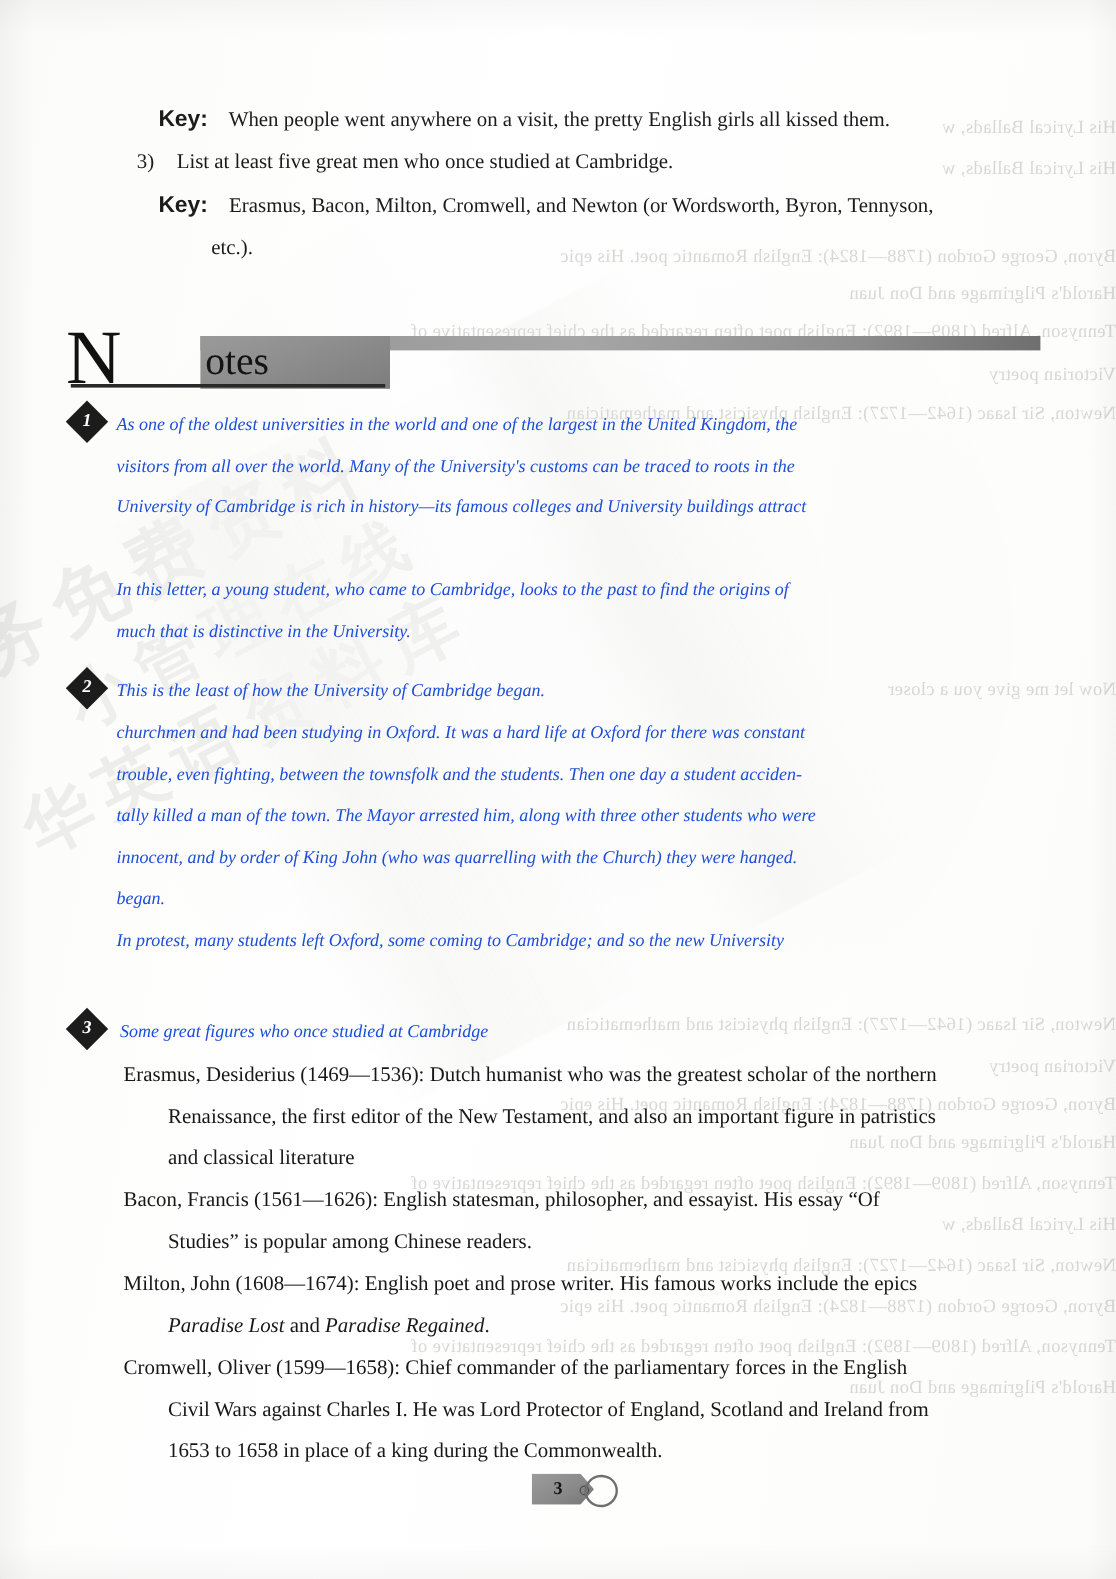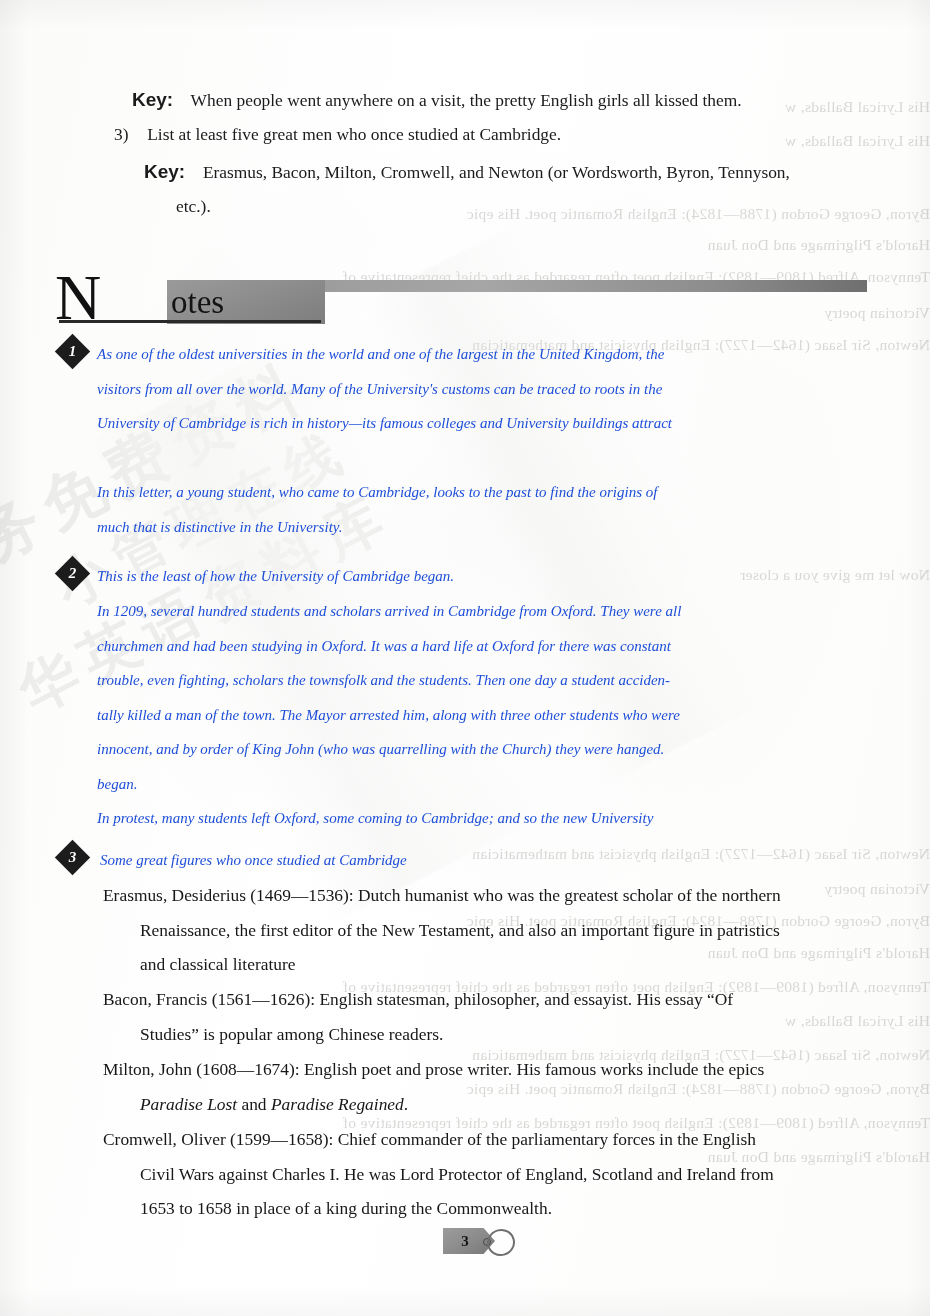--- a/index.html
+++ b/index.html
@@ -284,21 +284,21 @@
       <span style="display:inline-block; width:9px;"></span>
       <span>When people went anywhere on a visit, the pretty English girls all kissed them.</span>
     </div>
 
     <div class="line" style="left:114px; top:126px;">
       <span>3)</span>
       <span style="display:inline-block; width:10px;"></span>
       <span>List at least five great men who once studied at Cambridge.</span>
     </div>
 
-    <div class="line" style="left:132px; top:162px;margin-left:12px;">
+    <div class="line" style="left:132px; top:162px;">
       <span class="kw">Key:</span>
       <span style="display:inline-block; width:9px;"></span>
       <span>Erasmus, Bacon, Milton, Cromwell, and Newton (or Wordsworth, Byron, Tennyson,</span>
     </div>
     <div class="line" style="left:176px; top:198px;">etc.).</div>
 
     <div class="notes-head">
       <div class="notes-bar-thin"></div>
       <div class="notes-bar-block"></div>
       <div class="notes-rule"></div>
@@ -319,23 +319,22 @@
       <span class="ln">much that is distinctive in the University.</span>
     </div>
 
     <div class="diamond" style="left:60px; top:561px;">
       <span class="num">2</span>
     </div>
     <div class="para" style="left:97px; top:559px;">
       <span class="ln">This is the least of how the University of Cambridge began.</span>
     </div>
     <div class="para" style="left:97px; top:594px;">
-      <span class="ln">In 1209, several hundred students and scholars arrived in Cambridge from Oxford. They were all</span>
       <span class="ln">churchmen and had been studying in Oxford. It was a hard life at Oxford for there was constant</span>
-      <span class="ln">trouble, even fighting, scholars the townsfolk and the students. Then one day a student acciden-</span>
+      <span class="ln">trouble, even fighting, between the townsfolk and the students. Then one day a student acciden-</span>
       <span class="ln">tally killed a man of the town. The Mayor arrested him, along with three other students who were</span>
       <span class="ln">innocent, and by order of King John (who was quarrelling with the Church) they were  hanged.</span>
       <span class="ln">began.</span>
       <span class="ln">In protest, many students left Oxford, some coming to Cambridge; and so the new University</span>
     </div>
 
     <div class="diamond" style="left:60px; top:845px;">
       <span class="num">3</span>
     </div>
     <div class="para" style="left:100px; top:843px;">

